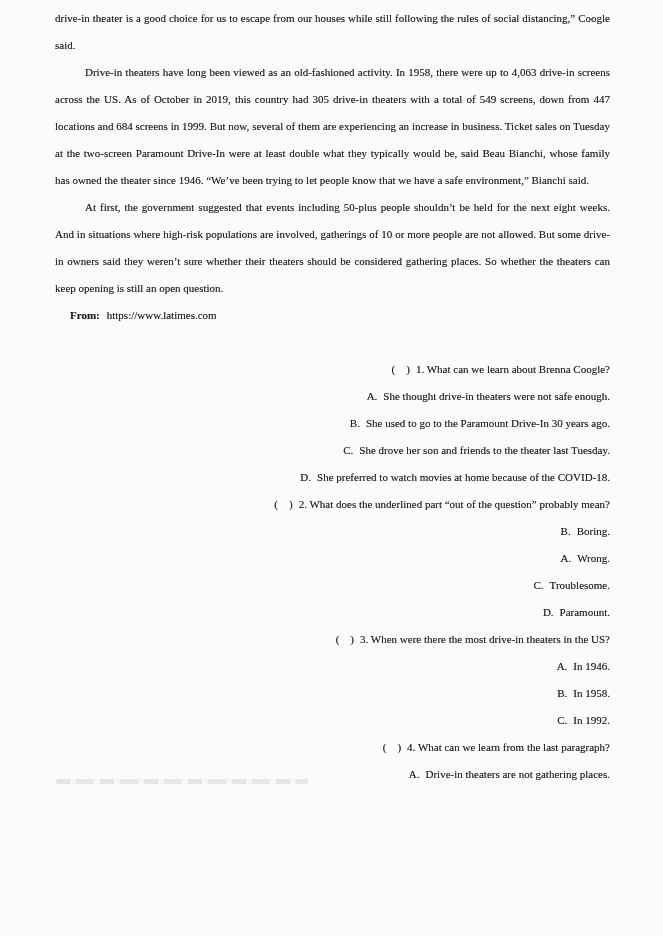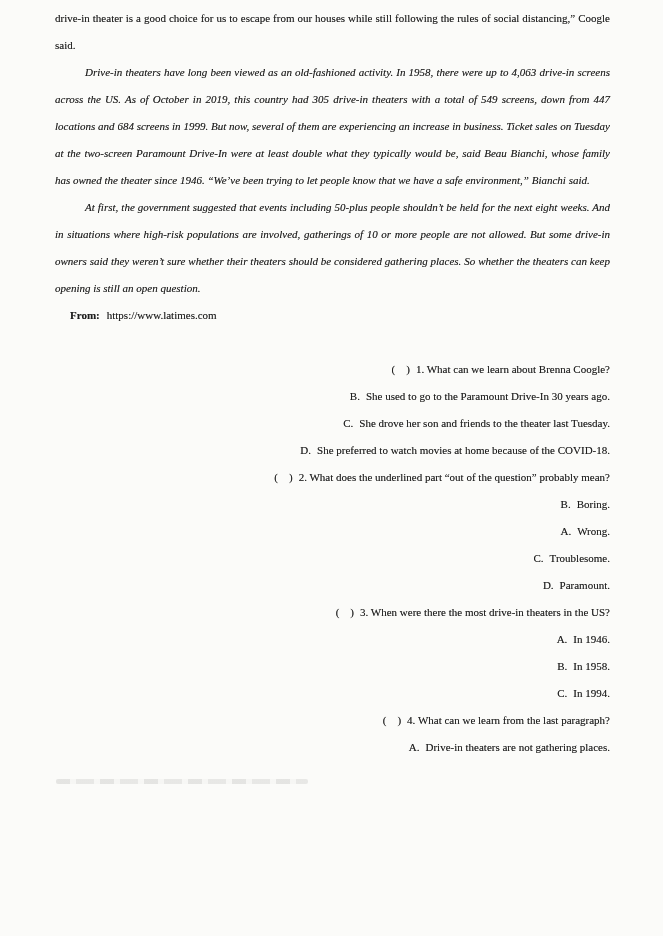--- a/index.html
+++ b/index.html
@@ -21,21 +21,20 @@
     line-height: 27px;
     color: #1f1f1f;
     text-shadow: 0 0 0.4px rgba(40,40,40,0.55);
   }
   .passage p {
     margin: 0;
     text-align: justify;
   }
   .passage p.indent {
     text-indent: 30px;
-    font-style: italic;
   }
   .source {
     margin: 0;
     text-align: right;
     padding-right: 6px;
   }
   .source .from-label {
     font-weight: bold;
     margin-left: 15px;
   }
@@ -84,38 +83,39 @@
     <p class="indent">At first, the government suggested that events including 50-plus people shouldn’t be held for the next eight weeks. And in situations where high-risk populations are involved, gatherings of 10 or more people are not allowed. But some drive-in owners said they weren’t sure whether their theaters should be considered gathering places. So whether the theaters can keep opening is still an open question.</p>
     <p class="source">
       <span class="from-label">From:</span><span class="from-url">https://www.latimes.com</span>
     </p>
   </div>
 
   <div class="questions">
 
     <div>
       <p class="q-line"><span class="blank">(    )</span><span>1. What can we learn about Brenna Coogle?</span></p>
+      <p class="opt-line"><span class="opt-label">A.</span><span>She thought drive-in theaters were not safe enough.</span></p>
       <p class="opt-line"><span class="opt-label">B.</span><span>She used to go to the Paramount Drive-In 30 years ago.</span></p>
       <p class="opt-line"><span class="opt-label">C.</span><span>She drove her son and friends to the theater last Tuesday.</span></p>
       <p class="opt-line"><span class="opt-label">D.</span><span>She preferred to watch movies at home because of the COVID-18.</span></p>
     </div>
 
     <div>
       <p class="q-line"><span class="blank">(    )</span><span>2. What does the underlined part “out of the question” probably mean?</span></p>
       <p class="opt-line"><span class="opt-label">B.</span><span>Boring.</span></p>
       <p class="opt-line"><span class="opt-label">A.</span><span>Wrong.</span></p>
       <p class="opt-line"><span class="opt-label">C.</span><span>Troublesome.</span></p>
       <p class="opt-line"><span class="opt-label">D.</span><span>Paramount.</span></p>
     </div>
 
     <div>
       <p class="q-line"><span class="blank">(    )</span><span>3. When were there the most drive-in theaters in the US?</span></p>
       <p class="opt-line"><span class="opt-label">A.</span><span>In 1946.</span></p>
       <p class="opt-line"><span class="opt-label">B.</span><span>In 1958.</span></p>
-      <p class="opt-line"><span class="opt-label">C.</span><span>In 1994.</span></p>
+      <p class="opt-line"><span class="opt-label">C.</span><span>In 1992.</span></p>
     </div>
 
     <div>
       <p class="q-line"><span class="blank">(    )</span><span>4. What can we learn from the last paragraph?</span></p>
       <p class="opt-line"><span class="opt-label">A.</span><span>Drive-in theaters are not gathering places.</span></p>
     </div>
 
   </div>
 
   <div class="cutoff-artifact"></div>

